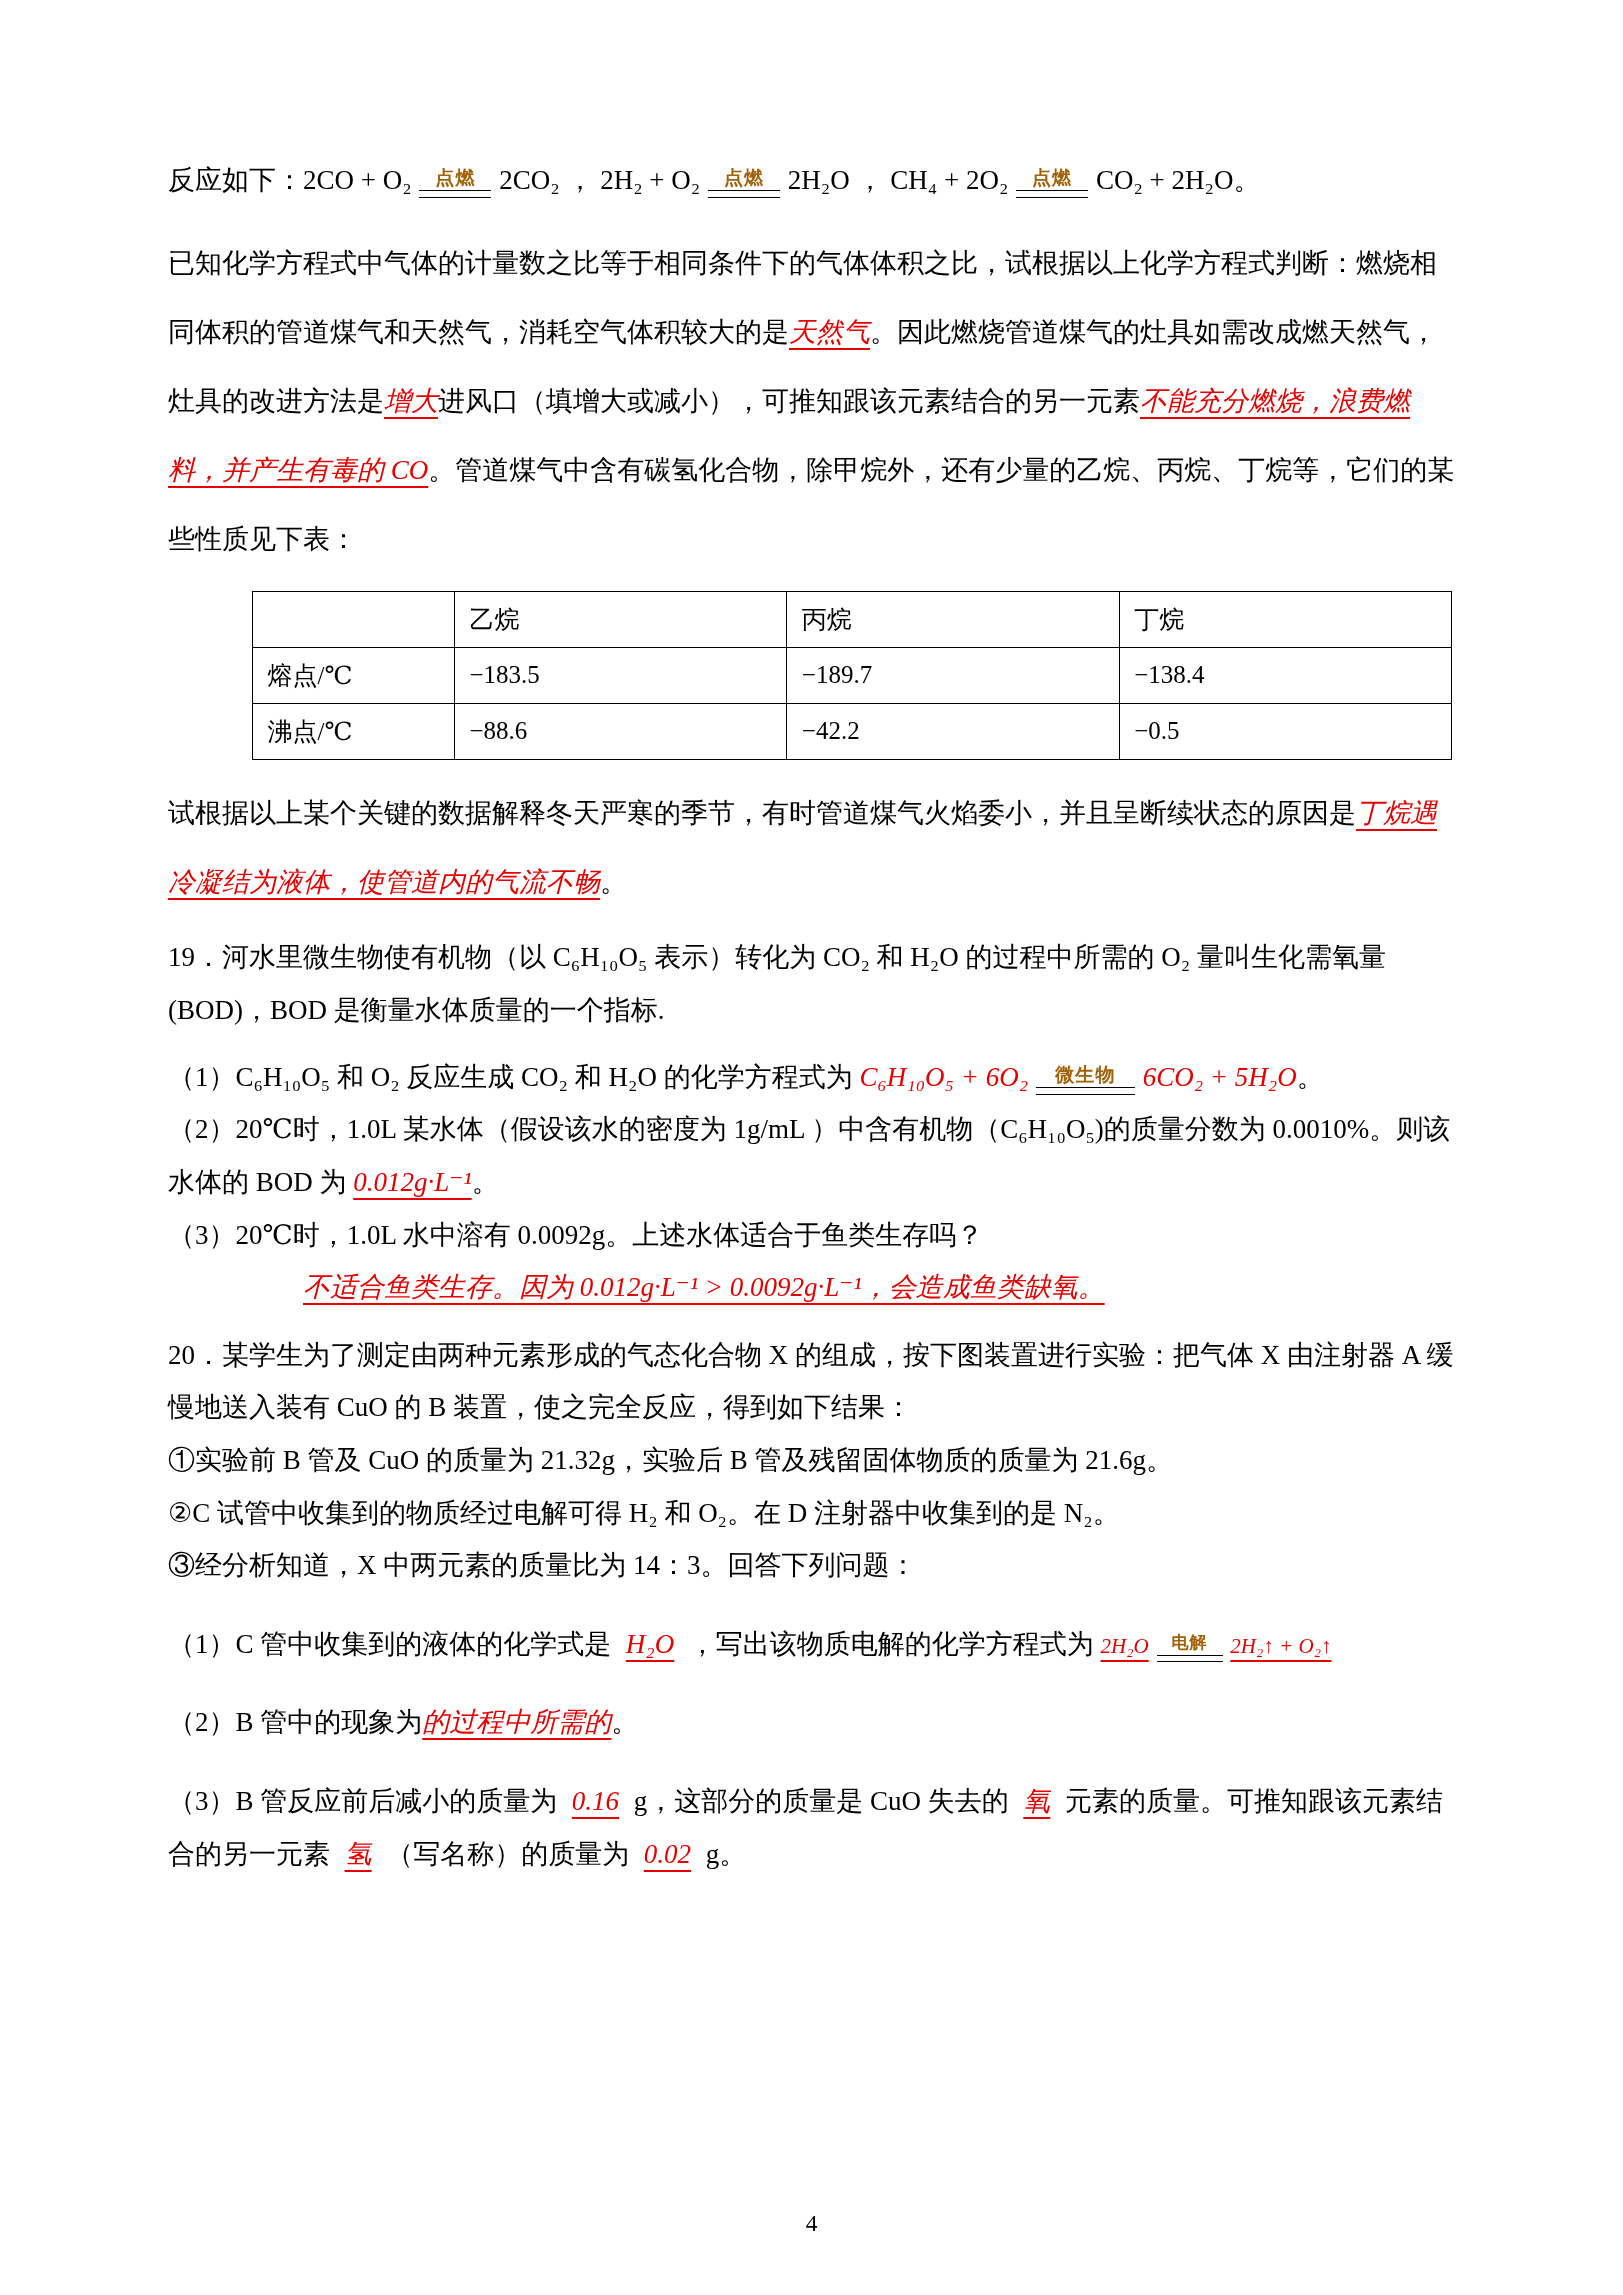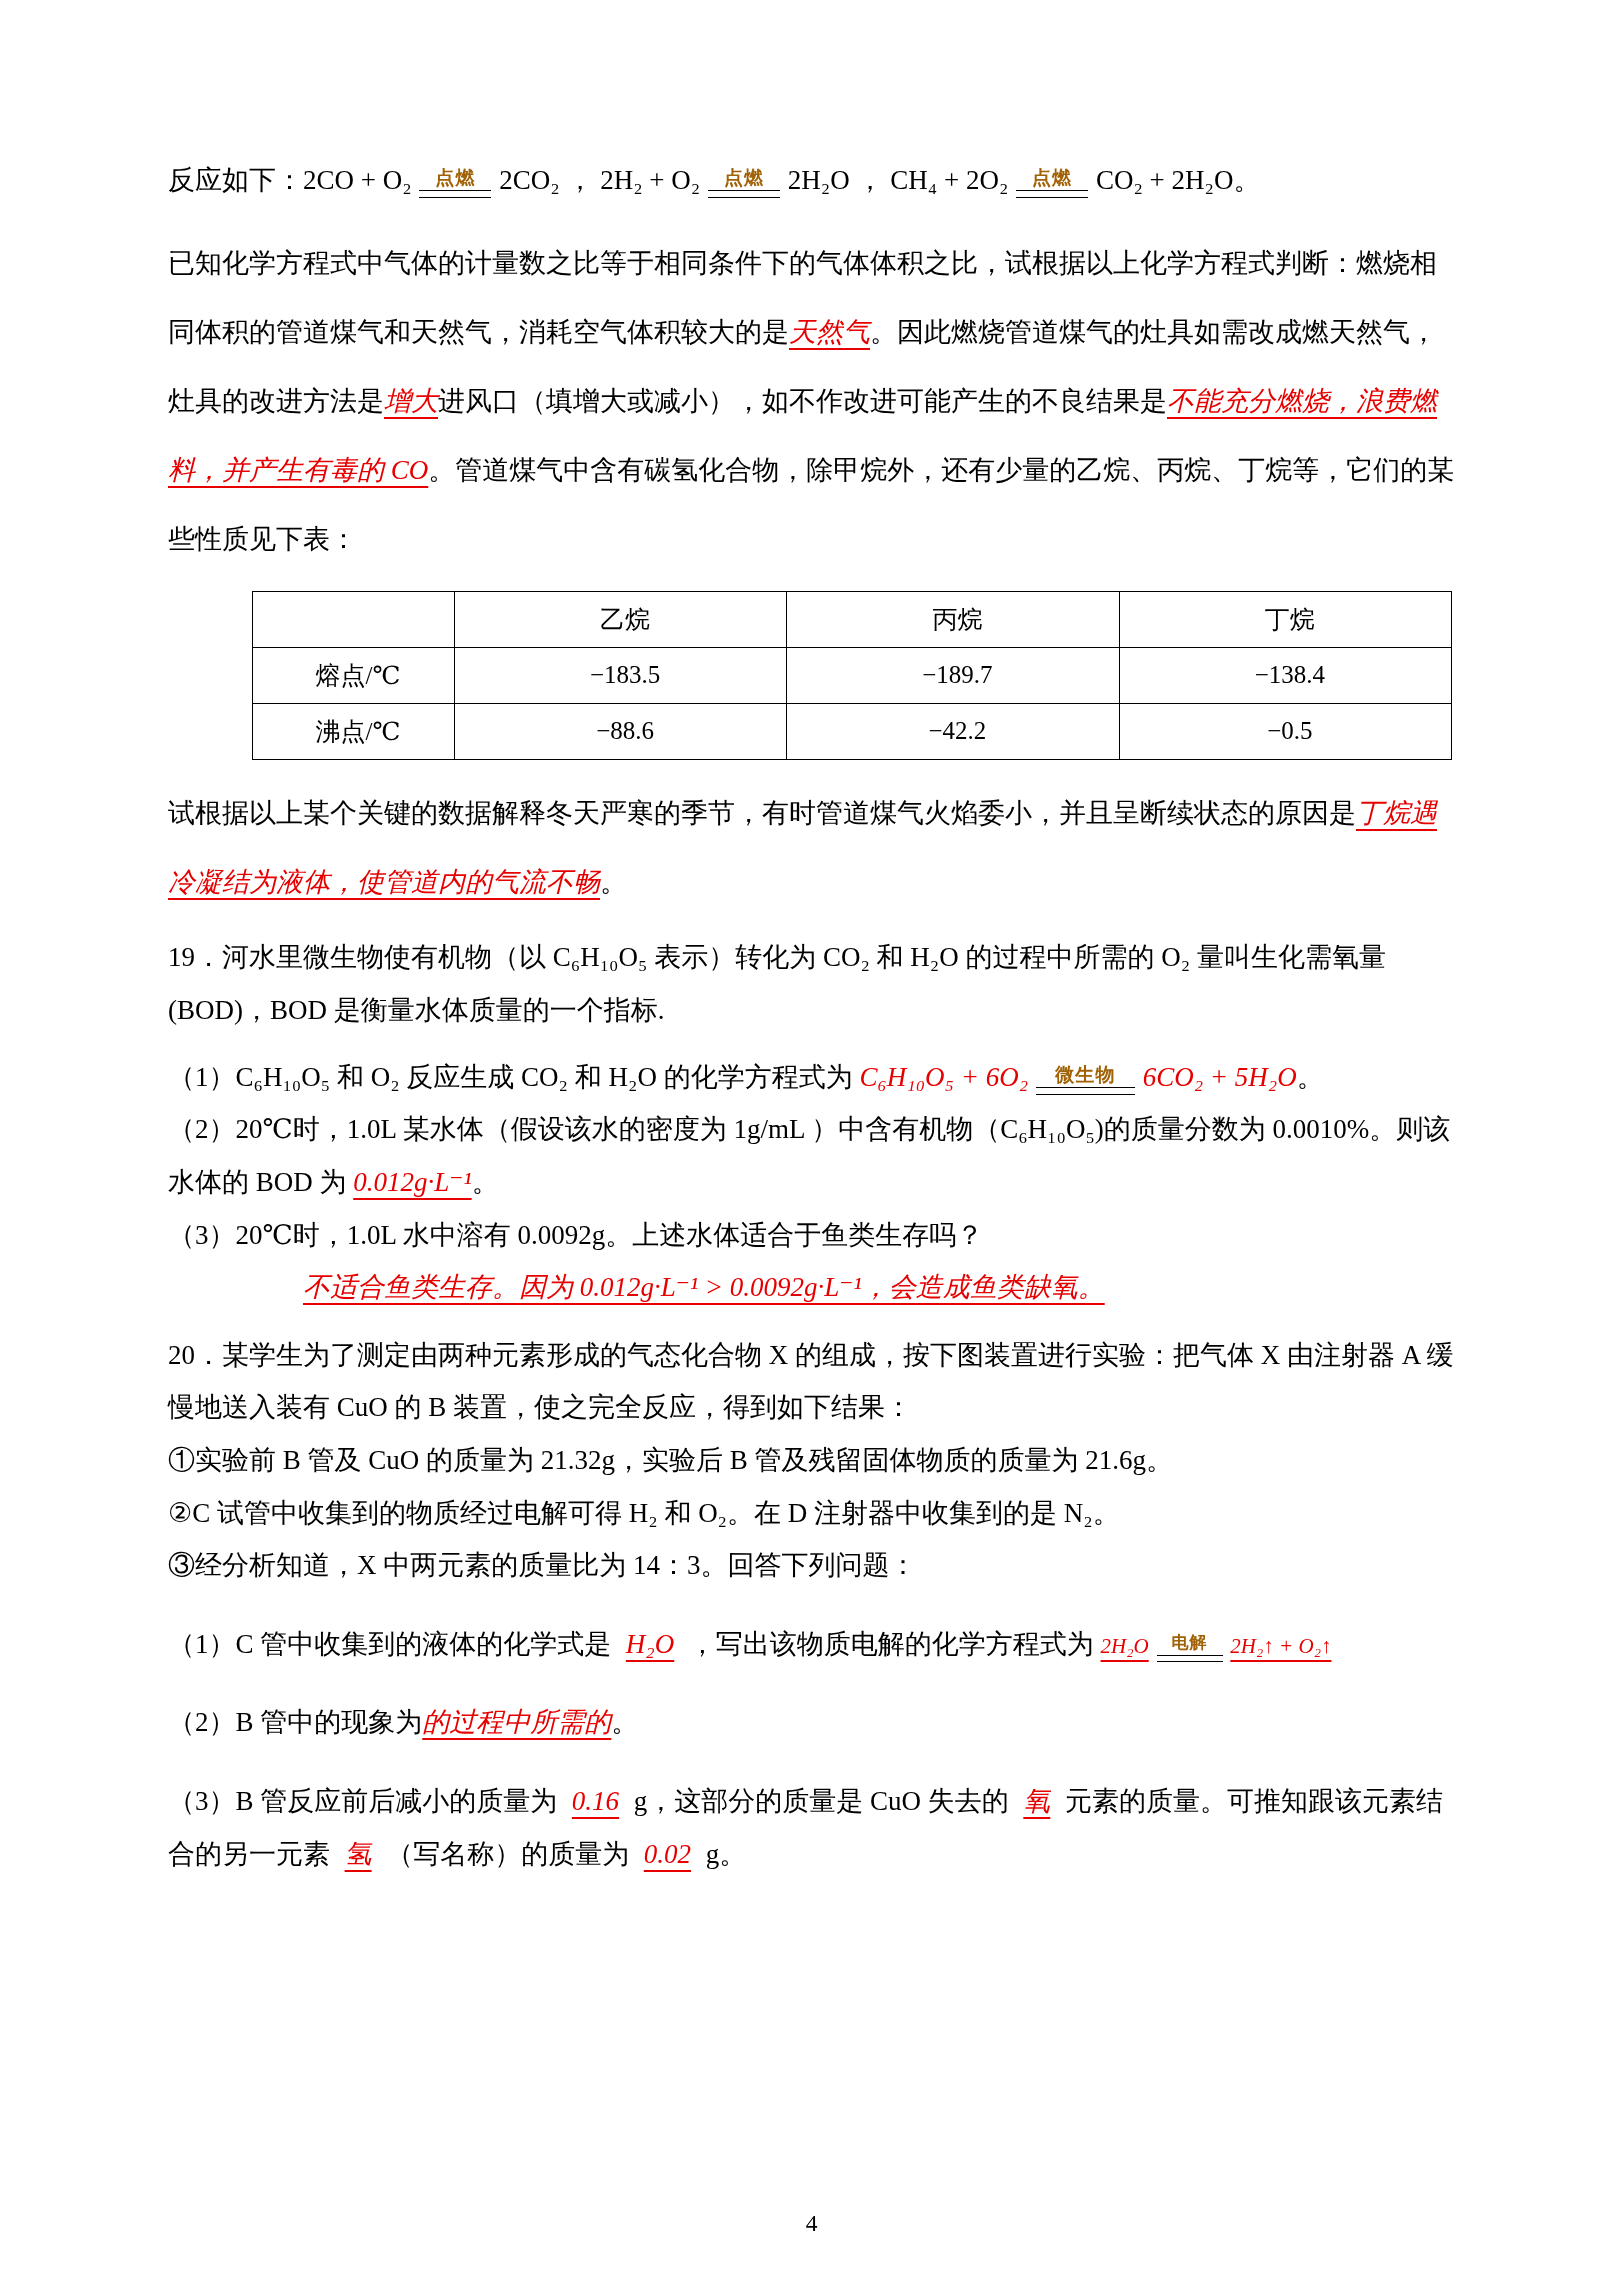--- a/index.html
+++ b/index.html
@@ -38,21 +38,21 @@
     border-collapse:collapse;
     margin:17px 0 19px 84px;
     width:1200px;
     font-size:25px;
   }
   table.props td{
     border:1.1px solid #000;
     height:56px;
     padding:3.4px 5.6px 3.4px 14.6px;
     vertical-align:middle;
-    text-align:center;
+    text-align:left;
   }
   table.props td.c0{ width:195px; }
   table.props td.cn{ width:321px; }
 
   .eq-small{ font-size:21px;text-align:center; }
   .eq-small .cond-txt{ font-size:17px; }
   .eq-small .cond-lines{ width:66px; }
 
   .footer{
     position:absolute; left:0; right:0; bottom:58px;
@@ -71,21 +71,21 @@
       </span><span>2CO₂ ，  2H₂ + O₂</span><span class="cond">
         <span class="cond-txt">点燃</span>
         <span class="cond-lines"></span>
       </span><span>2H₂O ，  CH₄ + 2O₂</span><span class="cond">
         <span class="cond-txt">点燃</span>
         <span class="cond-lines"></span>
       </span><span>CO₂ + 2H₂O。</span>
   </p>
 
   <p class="loose mt">
-    <span>已知化学方程式中气体的计量数之比等于相同条件下的气体体积之比，试根据以上化学方程式判断：燃烧相同体积的管道煤气和天然气，消耗空气体积较大的是</span><span class="red hand u">天然气</span><span>。因此燃烧管道煤气的灶具如需改成燃天然气，灶具的改进方法是</span><span class="red hand u">增大</span><span>进风口（填增大或减小），如不作改进可能产生的不良结果是</span><span class="red hand u">不能充分燃烧，浪费燃料，并产生有毒的 CO</span><span>。管道煤气中含有碳氢化合物，除甲烷外，还有少量的乙烷、丙烷、丁烷等，它们的某些性质见下表：</span>
+    <span>已知化学方程式中气体的计量数之比等于相同条件下的气体体积之比，试根据以上化学方程式判断：燃烧相同体积的管道煤气和天然气，消耗空气体积较大的是</span><span class="red hand u">天然气</span><span>。因此燃烧管道煤气的灶具如需改成燃天然气，灶具的改进方法是</span><span class="red hand u">增大</span><span>进风口（填增大或减小），可推知跟该元素结合的另一元素</span><span class="red hand u">不能充分燃烧，浪费燃料，并产生有毒的 CO</span><span>。管道煤气中含有碳氢化合物，除甲烷外，还有少量的乙烷、丙烷、丁烷等，它们的某些性质见下表：</span>
   </p>
 
   <table class="props">
     <tbody>
         <tr>
       <td class="c0"></td>
       <td class="cn">乙烷</td>
       <td class="cn">丙烷</td>
       <td class="cn">丁烷</td>
     </tr>

